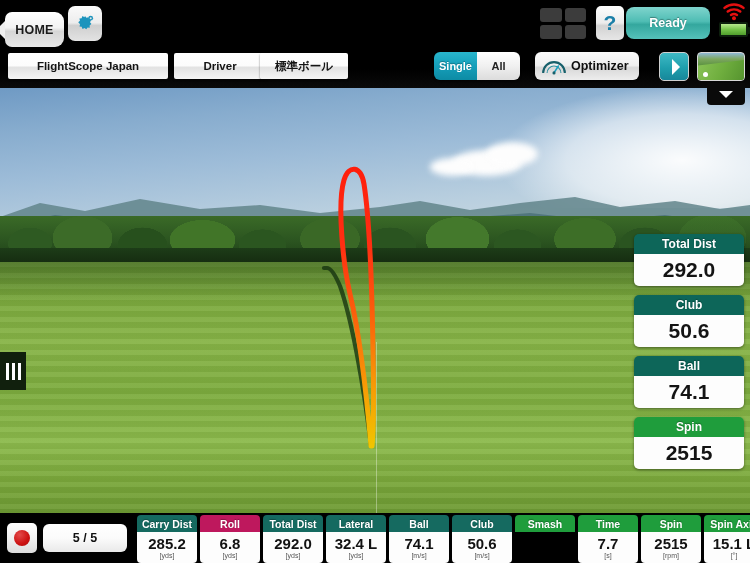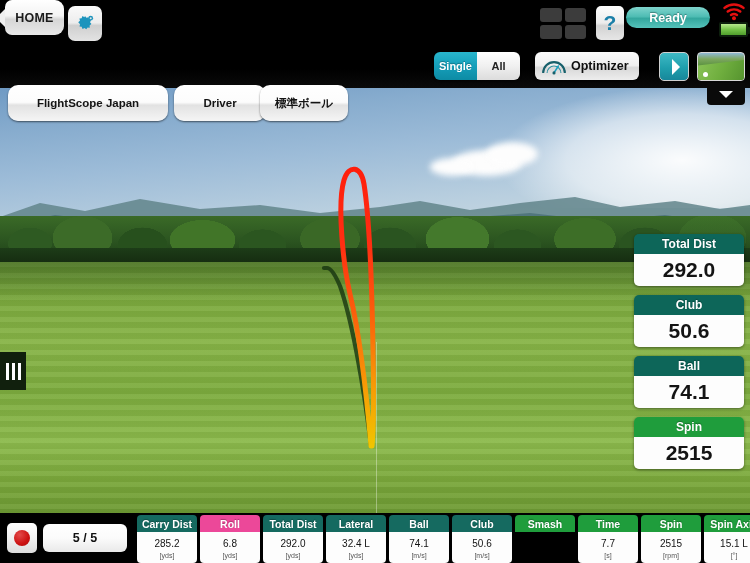--- a/index.html
+++ b/index.html
@@ -5,21 +5,21 @@
   * { margin:0; padding:0; box-sizing:border-box; }
   html,body { width:750px; height:563px; overflow:hidden; background:#000; }
   body { font-family:"Liberation Sans", sans-serif; }
 
   #app { position:relative; width:750px; height:563px; overflow:hidden; background:#000; }
 
   
   .topbar { position:absolute; left:0; top:0; width:750px; height:88px;
             background:linear-gradient(180deg,#000 0%,#000 78%,#0a0a0a 100%); }
 
-  .home-btn { position:absolute; left:5px; top:0; width:59px; height:35px;
+  .home-btn { position:absolute; left:5px; top:12px; width:59px; height:35px;
               background:linear-gradient(180deg,#ffffff 0%,#f3f3f3 45%,#d6d6d6 55%,#e8e8e8 100%);
               border-radius:7px 9px 9px 7px;
               display:flex; align-items:center; justify-content:center;
               font-size:12.5px; font-weight:bold; color:#1b1b1b; letter-spacing:.2px;
               box-shadow:0 1px 2px rgba(0,0,0,.6); }
   .home-btn:before { content:""; position:absolute; left:-9px; top:9px;
               width:0; height:0; border:9px solid transparent;
               border-right-color:#efefef; border-left:0; }
 
   .gear-btn { position:absolute; left:68px; top:6px; width:34px; height:35px;
@@ -29,39 +29,39 @@
 
   .grid-icon { position:absolute; left:540px; top:8px; width:46px; height:31px;
                display:grid; grid-template-columns:1fr 1fr; grid-template-rows:1fr 1fr; gap:3px; }
   .grid-icon i { background:#3c3c3c; border-radius:3px; display:block; }
 
   .help-btn { position:absolute; left:596px; top:6px; width:28px; height:34px;
               background:linear-gradient(180deg,#fdfdfd 0%,#ececec 50%,#d2d2d2 58%,#e6e6e6 100%);
               border-radius:5px; display:flex; align-items:center; justify-content:center;
               font-size:21px; font-weight:bold; color:#1b7fa8; box-shadow:0 1px 2px rgba(0,0,0,.6); }
 
-  .ready-btn { position:absolute; left:626px; top:7px; width:84px; height:21px;
+  .ready-btn { position:absolute; left:626px; top:7px; width:84px; height:32px;
                background:linear-gradient(180deg,#7fd4cd 0%,#4fbdb4 45%,#34a79e 55%,#55c2ba 100%);
-               border-radius:14px; display:flex; align-items:center; justify-content:center;
+               border-radius:8px; display:flex; align-items:center; justify-content:center;
                font-size:12.5px; font-weight:bold; color:#ffffff;
                text-shadow:0 -1px 1px rgba(0,0,0,.35); box-shadow:0 1px 2px rgba(0,0,0,.6); }
 
   .wifi-icon { position:absolute; left:722px; top:2px; width:24px; height:19px; }
   .batt-icon { position:absolute; left:719px; top:22px; width:29px; height:15px;
                border:2px solid #0d1f0d; border-radius:2px;
                background:linear-gradient(180deg,#b7e98d 0%,#76c44a 50%,#4f9e2c 100%); }
   .batt-icon:after { content:""; position:absolute; right:-4px; top:3px; width:3px; height:7px;
                background:#0d1f0d; border-radius:0 1px 1px 0; }
 
   
-  .sel-btn { position:absolute; top:53px; height:36px;
+  .sel-btn { position:absolute; top:53px; height:26px;
              background:linear-gradient(180deg,#ffffff 0%,#fcfcfc 48%,#e2e2e2 56%,#f5f5f5 100%);
-             border-radius:10px; box-shadow:0 1px 2px rgba(0,0,0,.55);
+             border-radius:2px; box-shadow:0 1px 2px rgba(0,0,0,.55);
              display:flex; align-items:center; justify-content:center;
-             font-size:11.5px; font-weight:bold; color:#141414;margin-top:32px; }
+             font-size:11.5px; font-weight:bold; color:#141414; }
   #sel-player { left:8px; width:160px; }
   #sel-club   { left:174px; width:92px; }
   #sel-ball   { left:260px; width:88px; }
 
   .toggle { position:absolute; left:434px; top:52px; width:86px; height:28px;
             border-radius:6px; overflow:hidden; display:flex;
             box-shadow:0 1px 2px rgba(0,0,0,.55); }
   .toggle > div { flex:1; display:flex; align-items:center; justify-content:center;
             font-size:11px; font-weight:bold; }
   .tg-on  { background:linear-gradient(180deg,#29b6cd 0%,#159fba 50%,#0d8ba4 100%);
@@ -166,21 +166,21 @@
 
   .stats { position:absolute; left:137px; top:0; right:0; height:50px;
            display:flex; gap:3px; padding-top:2px; overflow:hidden; }
   .stat { width:60px; flex:0 0 60px; border-radius:4px; overflow:hidden;
            box-shadow:0 0 0 1px rgba(0,0,0,.6); }
   .stat .sh { height:17px; display:flex; align-items:center; justify-content:center;
            font-size:10.5px; font-weight:bold; color:#fff; text-shadow:0 -1px 1px rgba(0,0,0,.3);
            white-space:nowrap; }
   .stat .sb { height:31px; background:#fdfdfd; display:flex; flex-direction:column;
            align-items:center; justify-content:center; }
-  .stat .sv { font-size:10px; font-weight:normal; color:#121212; line-height:16px; }
+  .stat .sv { font-size:15px; font-weight:bold; color:#121212; line-height:16px; }
   .stat .su { font-size:7px; color:#555; line-height:8px; }
 </style>
 </head>
 <body>
 
 <div id="app">
 
   <div class="scene">
     <div class="sky"></div>
     <div class="cloudbank"></div>
@@ -343,21 +343,21 @@
 
     <div class="stats">
       <div class="stat">
         <div class="sh" style="background:#156a60">Carry Dist</div>
         <div class="sb">
             <div class="sv">285.2</div>
         <div class="su">[yds]</div>
           </div>
       </div>
       <div class="stat">
-        <div class="sh" style="background:#ec4899">Roll</div>
+        <div class="sh" style="background:#be185d">Roll</div>
         <div class="sb">
             <div class="sv">6.8</div>
         <div class="su">[yds]</div>
           </div>
       </div>
       <div class="stat">
         <div class="sh" style="background:#156a60">Total Dist</div>
         <div class="sb">
             <div class="sv">292.0</div>
         <div class="su">[yds]</div>

